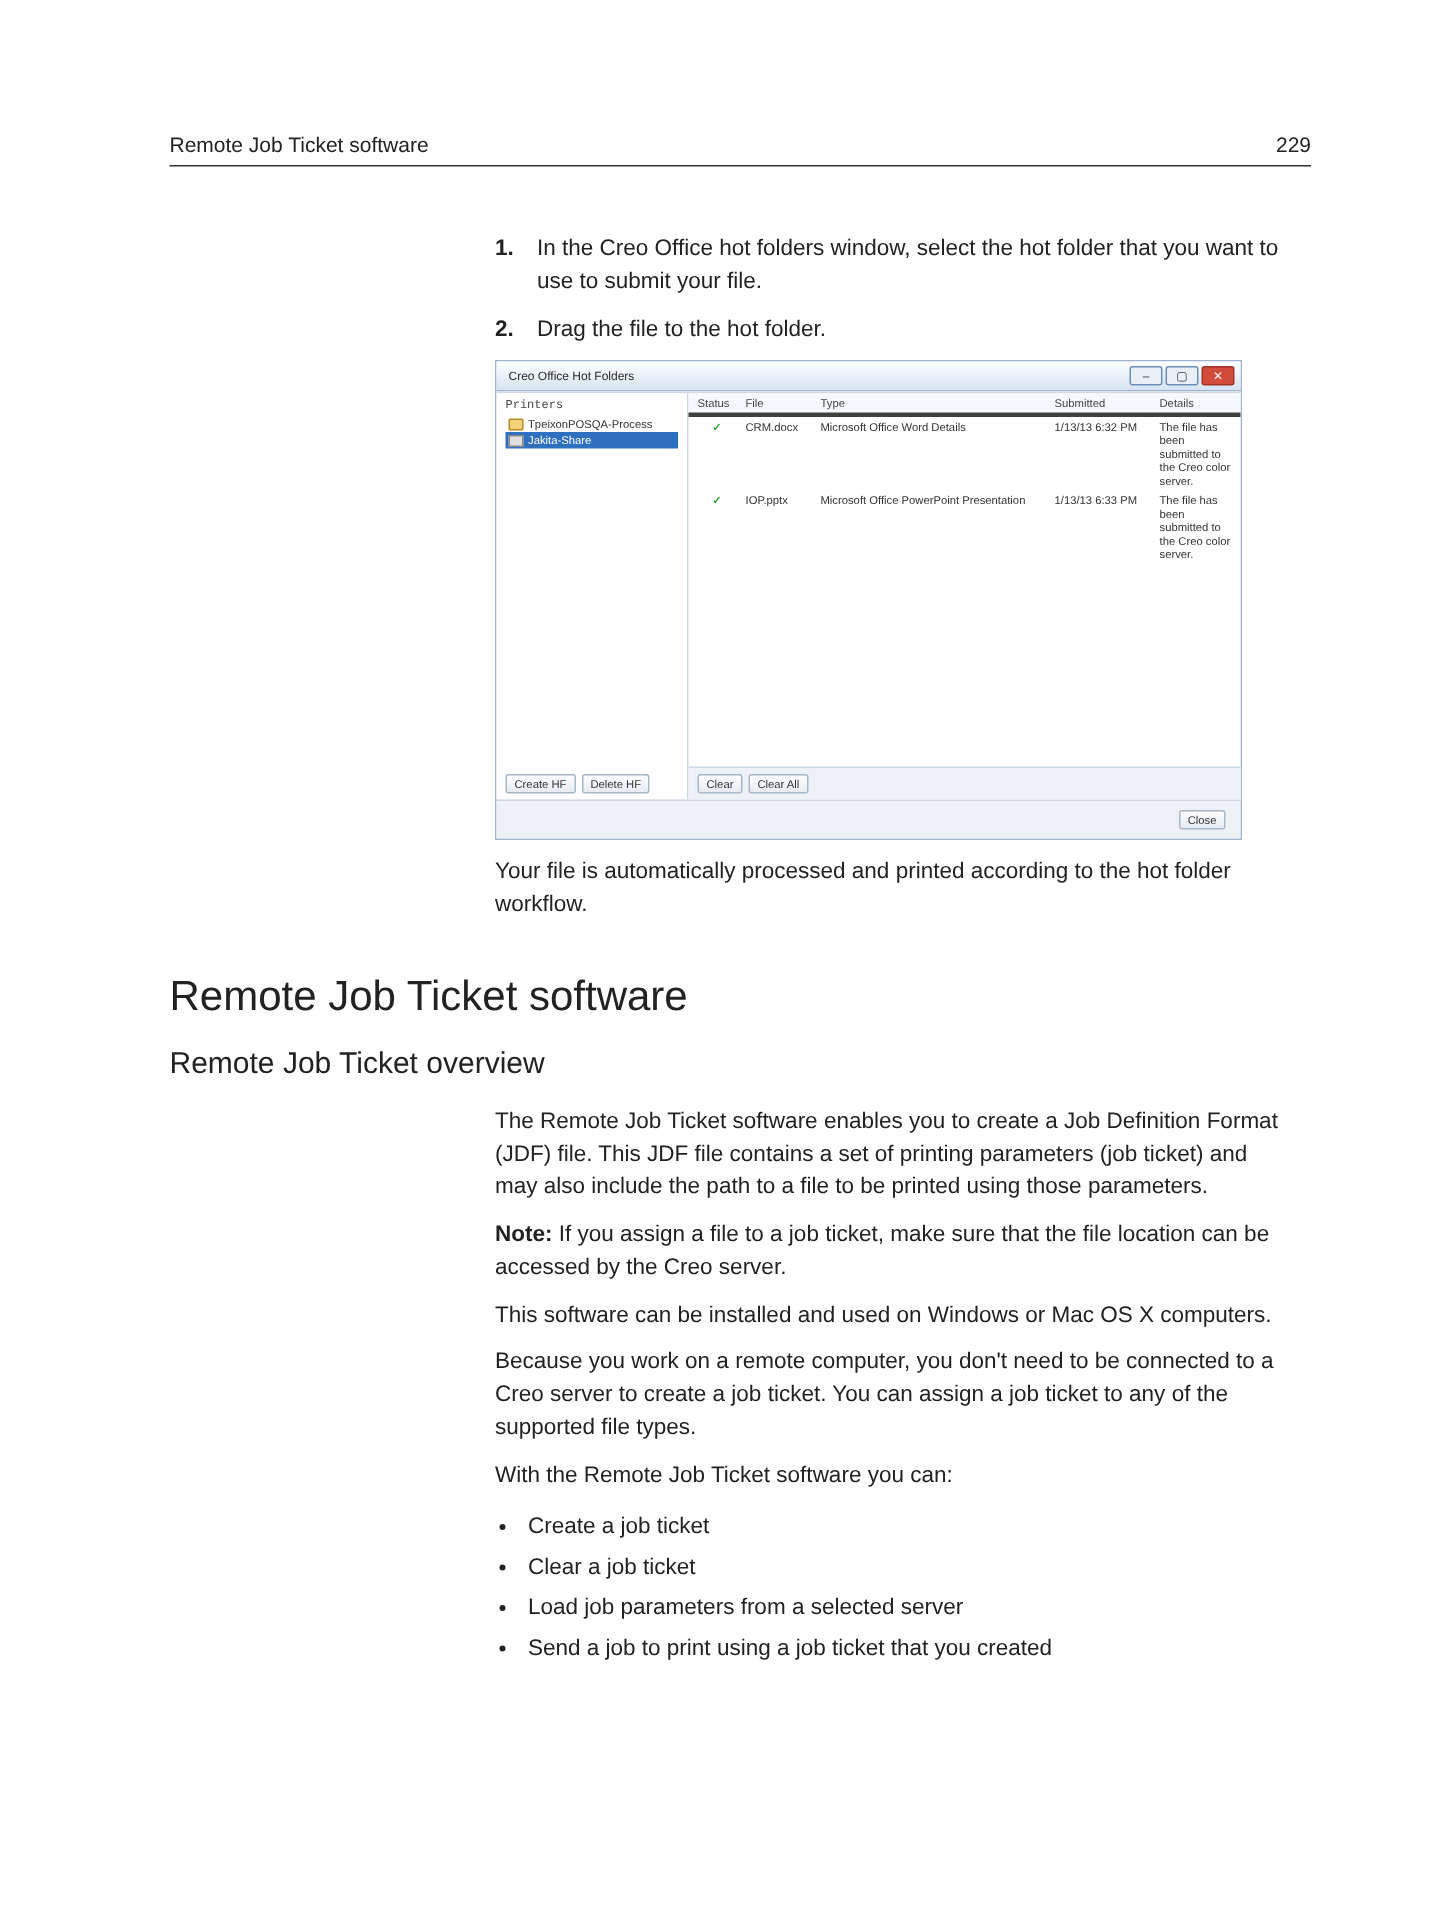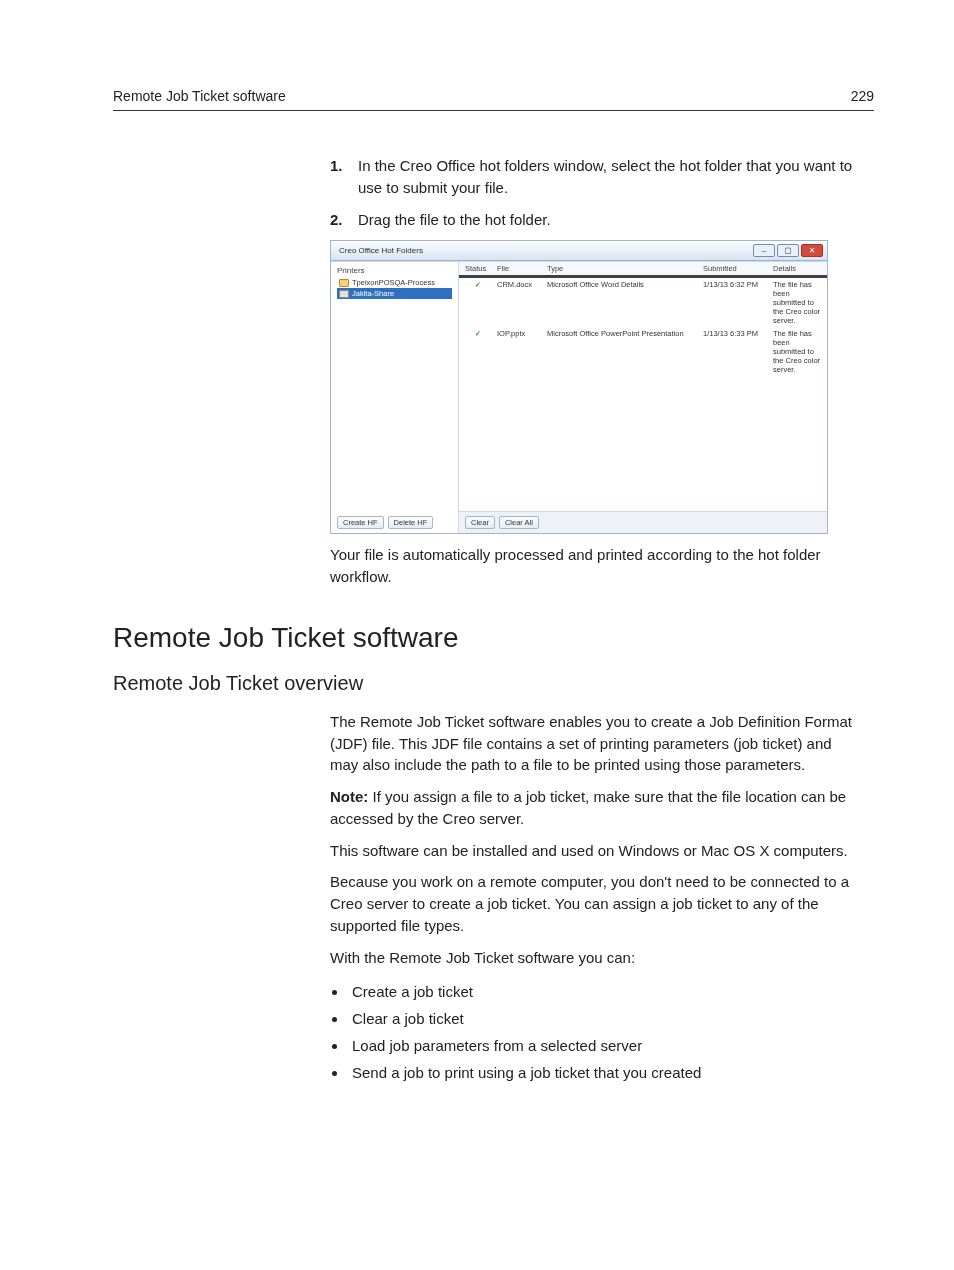--- a/index.html
+++ b/index.html
@@ -76,21 +76,21 @@
     height:272px;
     border-top:1px solid #cfd9e6;
   }
   .ss-left {
     width:128px;
     padding:4px 6px;
     border-right:1px solid #cfd9e6;
     display:flex;
     flex-direction:column;
   }
-  .ss-left-head { font-weight:normal;color:#444;margin-bottom:2px; }
+  .ss-left-head { font-weight:normal;color:#444;margin-bottom:2px;font-family:Liberation Mono, monospace; }
   .printer-item {
     display:flex;align-items:center;gap:3px;padding:1px 2px;white-space:nowrap;overflow:hidden;font-size:7.5px;
   }
   .printer-item.selected { background:#2f6fc0;color:#fff; }
   .fld-icon {
     width:10px;height:8px;border:1px solid #b98a2a;background:#f2d27a;border-radius:1px;flex:none;
   }
   .svr-icon {
     width:10px;height:8px;background:#e0e0e0;border:1px solid #888;flex:none;
   }
@@ -219,20 +219,23 @@
             </div>
             <div class="ss-right-foot">
               <div class="grp">
                 <div class="ss-btn">Clear</div>
                 <div class="ss-btn">Clear All</div>
               </div>
               <div></div>
             </div>
           </div>
         </div>
+        <div class="ss-footer">
+          <div class="ss-btn">Close</div>
+        </div>
       </div>
     </div>
 
     <p class="body-text">Your file is automatically processed and printed according to the hot folder workflow.</p>
   </div>
 
   <h1 class="main-heading">Remote Job Ticket software</h1>
   <h2 class="sub-heading">Remote Job Ticket overview</h2>
 
   <div class="content-block">

